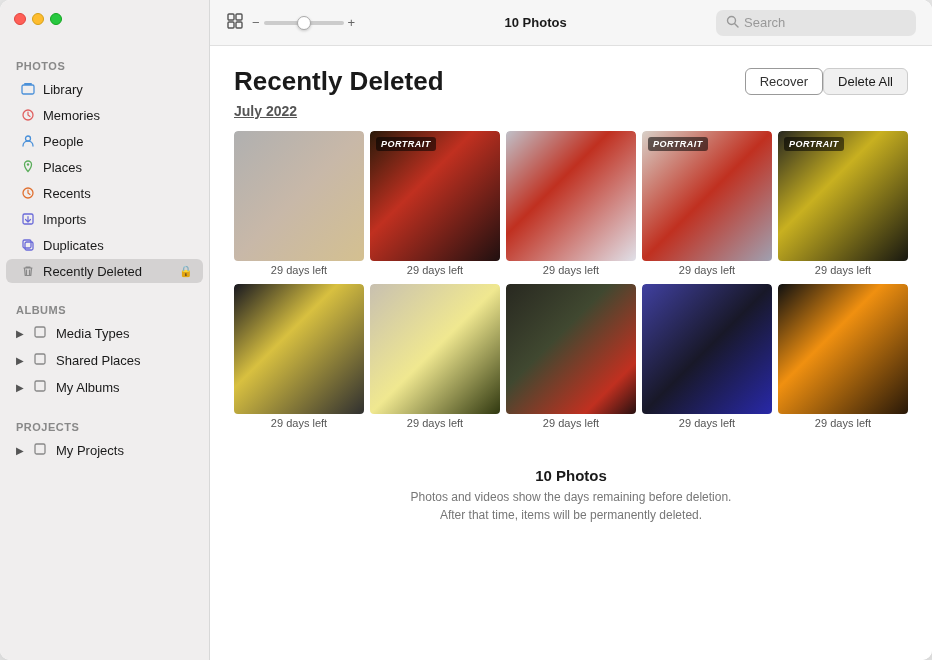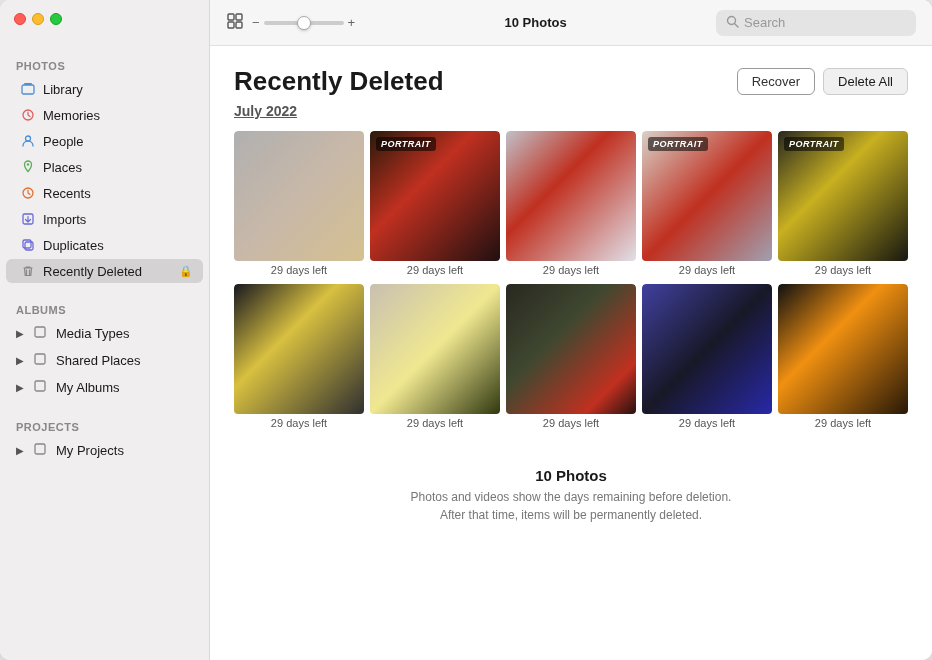--- a/index.html
+++ b/index.html
@@ -225,21 +225,20 @@
     }
 
     .content-title {
       font-size: 26px;
       font-weight: 700;
       color: #1a1a1a;
     }
 
     .action-buttons {
       display: flex;
-      gap: 8px;
     }
 
     .btn {
       padding: 5px 14px;
       border-radius: 6px;
       font-size: 13px;
       cursor: pointer;
       border: 1px solid #ccc;
       background: #f0f0f0;
       color: #1a1a1a;

